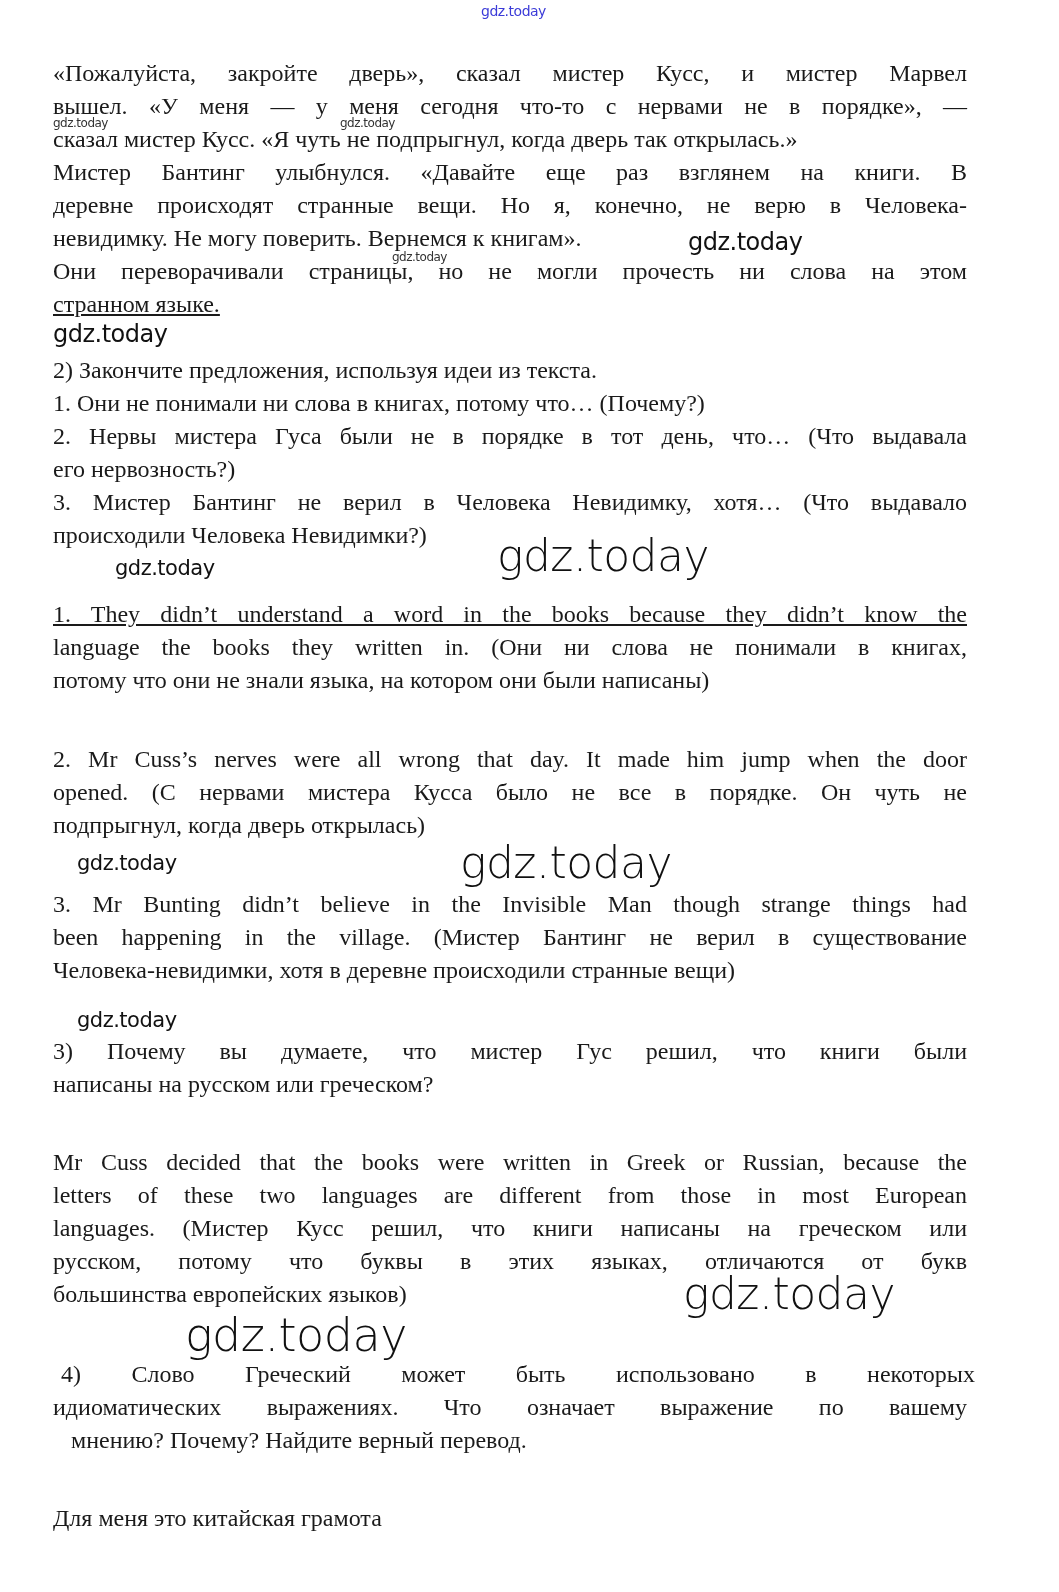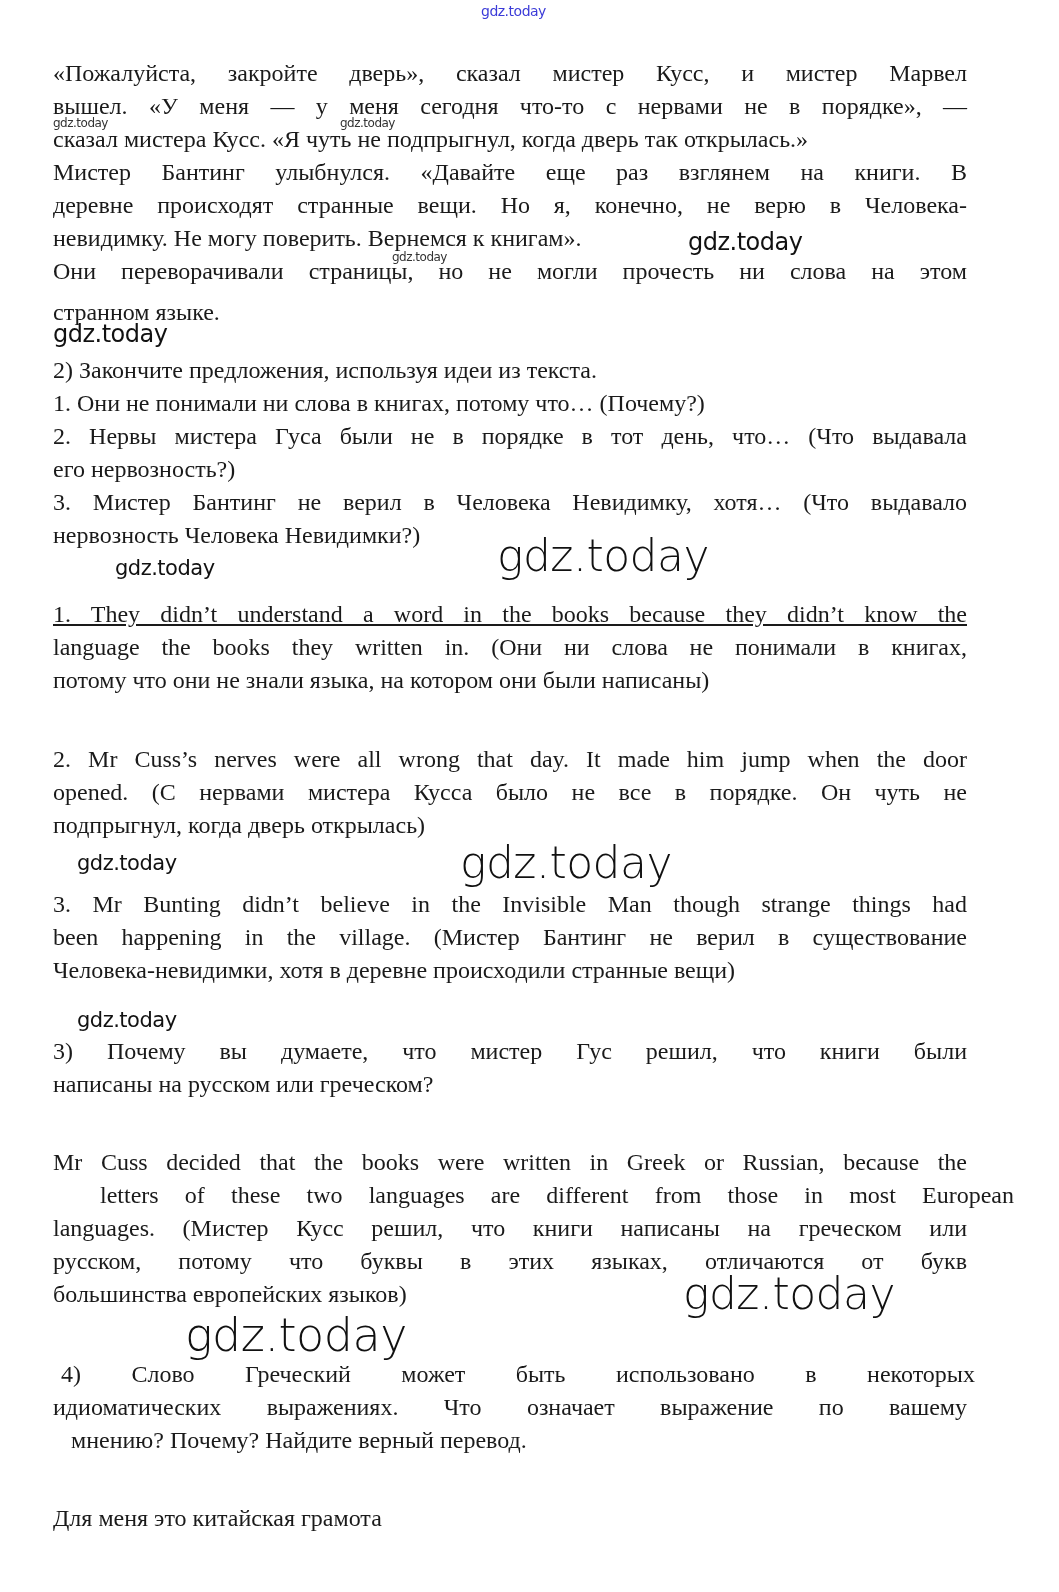--- a/index.html
+++ b/index.html
@@ -41,35 +41,35 @@
 <div class="wm wm-l" style="left:460px; top:837px;">gdz.today</div>
 <div class="wm" style="left:77px; top:1008px; font-size:21px;">gdz.today</div>
 <div class="wm wm-l" style="left:683px; top:1268px;">gdz.today</div>
 <div class="wm wm-xl" style="left:185px; top:1308px;">gdz.today</div>
 
 <div class="page">
 
   <section>
     <div class="line just" style="top: 57px; width: 914px;">«Пожалуйста, закройте дверь», сказал мистер Кусс, и мистер Марвел</div>
     <div class="line just" style="top: 90px; width: 914px;">вышел. «У меня — у меня сегодня что-то с нервами не в порядке», —</div>
-    <div class="line" style="top: 123px; width: auto;">сказал мистера Кусс. «Я чуть не подпрыгнул, когда дверь так открылась.»</div>
+    <div class="line" style="top: 123px; width: auto;">сказал мистер Кусс. «Я чуть не подпрыгнул, когда дверь так открылась.»</div>
     <div class="line just" style="top: 156px; width: 914px;">Мистер Бантинг улыбнулся. «Давайте еще раз взглянем на книги. В</div>
     <div class="line just" style="top: 189px; width: 914px;">деревне происходят странные вещи. Но я, конечно, не верю в Человека-</div>
     <div class="line" style="top: 222px; width: auto;">невидимку. Не могу поверить. Вернемся к книгам».</div>
     <div class="line just" style="top: 255px; width: 914px;">Они переворачивали страницы, но не могли прочесть ни слова на этом</div>
-    <div class="line" style="top: 296px; width: auto;">странном языке.</div>
+    <div class="line" style="top: 288px; width: auto; text-decoration: underline;">странном языке.</div>
   </section>
 
   <section>
     <div class="line bold" style="top: 354px; width: auto;">2) Закончите предложения, используя идеи из текста.</div>
     <div class="line" style="top: 387px; width: auto;">1. Они не понимали ни слова в книгах, потому что… (Почему?)</div>
     <div class="line just" style="top: 420px; width: 914px;">2. Нервы мистера Гуса были не в порядке в тот день, что… (Что выдавала</div>
     <div class="line" style="top: 453px; width: auto;">его нервозность?)</div>
     <div class="line just" style="top: 486px; width: 914px;">3. Мистер Бантинг не верил в Человека Невидимку, хотя… (Что выдавало</div>
-    <div class="line" style="top: 519px; width: auto;">нервозность Человека Невидимки?)</div>
+    <div class="line" style="top: 519px; width: auto;">происходили Человека Невидимки?)</div>
 
     <div>
       <div class="line just" style="top: 598px; width: 914px; text-decoration: underline;">1. They didn’t understand a word in the books because they didn’t know the</div>
       <div class="line just" style="top: 631px; width: 914px;">language the books they written in. (Они ни слова не понимали в книгах,</div>
       <div class="line" style="top: 664px; width: auto;">потому что они не знали языка, на котором они были написаны)</div>
     </div>
     <div>
       <div class="line just" style="top: 743px; width: 914px;">2. Mr Cuss’s nerves were all wrong that day. It made him jump when the door</div>
       <div class="line just" style="top: 776px; width: 914px;">opened. (С нервами мистера Кусса было не все в порядке. Он чуть не</div>
       <div class="line" style="top: 809px; width: auto;">подпрыгнул, когда дверь открылась)</div>
@@ -78,21 +78,21 @@
       <div class="line just" style="top: 888px; width: 914px;">3. Mr Bunting didn’t believe in the Invisible Man though strange things had</div>
       <div class="line just" style="top: 921px; width: 914px;">been happening in the village. (Мистер Бантинг не верил в существование</div>
       <div class="line" style="top: 954px; width: auto;">Человека-невидимки, хотя в деревне происходили странные вещи)</div>
     </div>
   </section>
 
   <section>
     <div class="line bold just" style="top: 1035px; width: 914px;">3) Почему вы думаете, что мистер Гус решил, что книги были</div>
     <div class="line bold" style="top: 1068px; width: auto;">написаны на русском или греческом?</div>
     <div class="line just" style="top: 1146px; width: 914px;">Mr Cuss decided that the books were written in Greek or Russian, because the</div>
-    <div class="line just" style="top: 1179px; width: 914px; margin-left: 47px;">letters of these two languages are different from those in most European</div>
+    <div class="line just" style="top: 1179px; width: 914px;">letters of these two languages are different from those in most European</div>
     <div class="line just" style="top: 1212px; width: 914px;">languages. (Мистер Кусс решил, что книги написаны на греческом или</div>
     <div class="line just" style="top: 1245px; width: 914px;">русском, потому что буквы в этих языках, отличаются от букв</div>
     <div class="line" style="top: 1278px; width: auto;">большинства европейских языков)</div>
   </section>
 
   <section>
     <div class="line bold just" style="top: 1358px; width: 914px; margin-left: 8px;">4) Слово Греческий может быть использовано в некоторых</div>
     <div class="line bold just" style="top: 1391px; width: 914px;">идиоматических выражениях. Что означает выражение по вашему</div>
     <div class="line bold" style="top: 1424px; width: auto; margin-left: 18px;">мнению? Почему? Найдите верный перевод.</div>
     <div class="line" style="top: 1502px; width: auto;">Для меня это китайская грамота</div>

